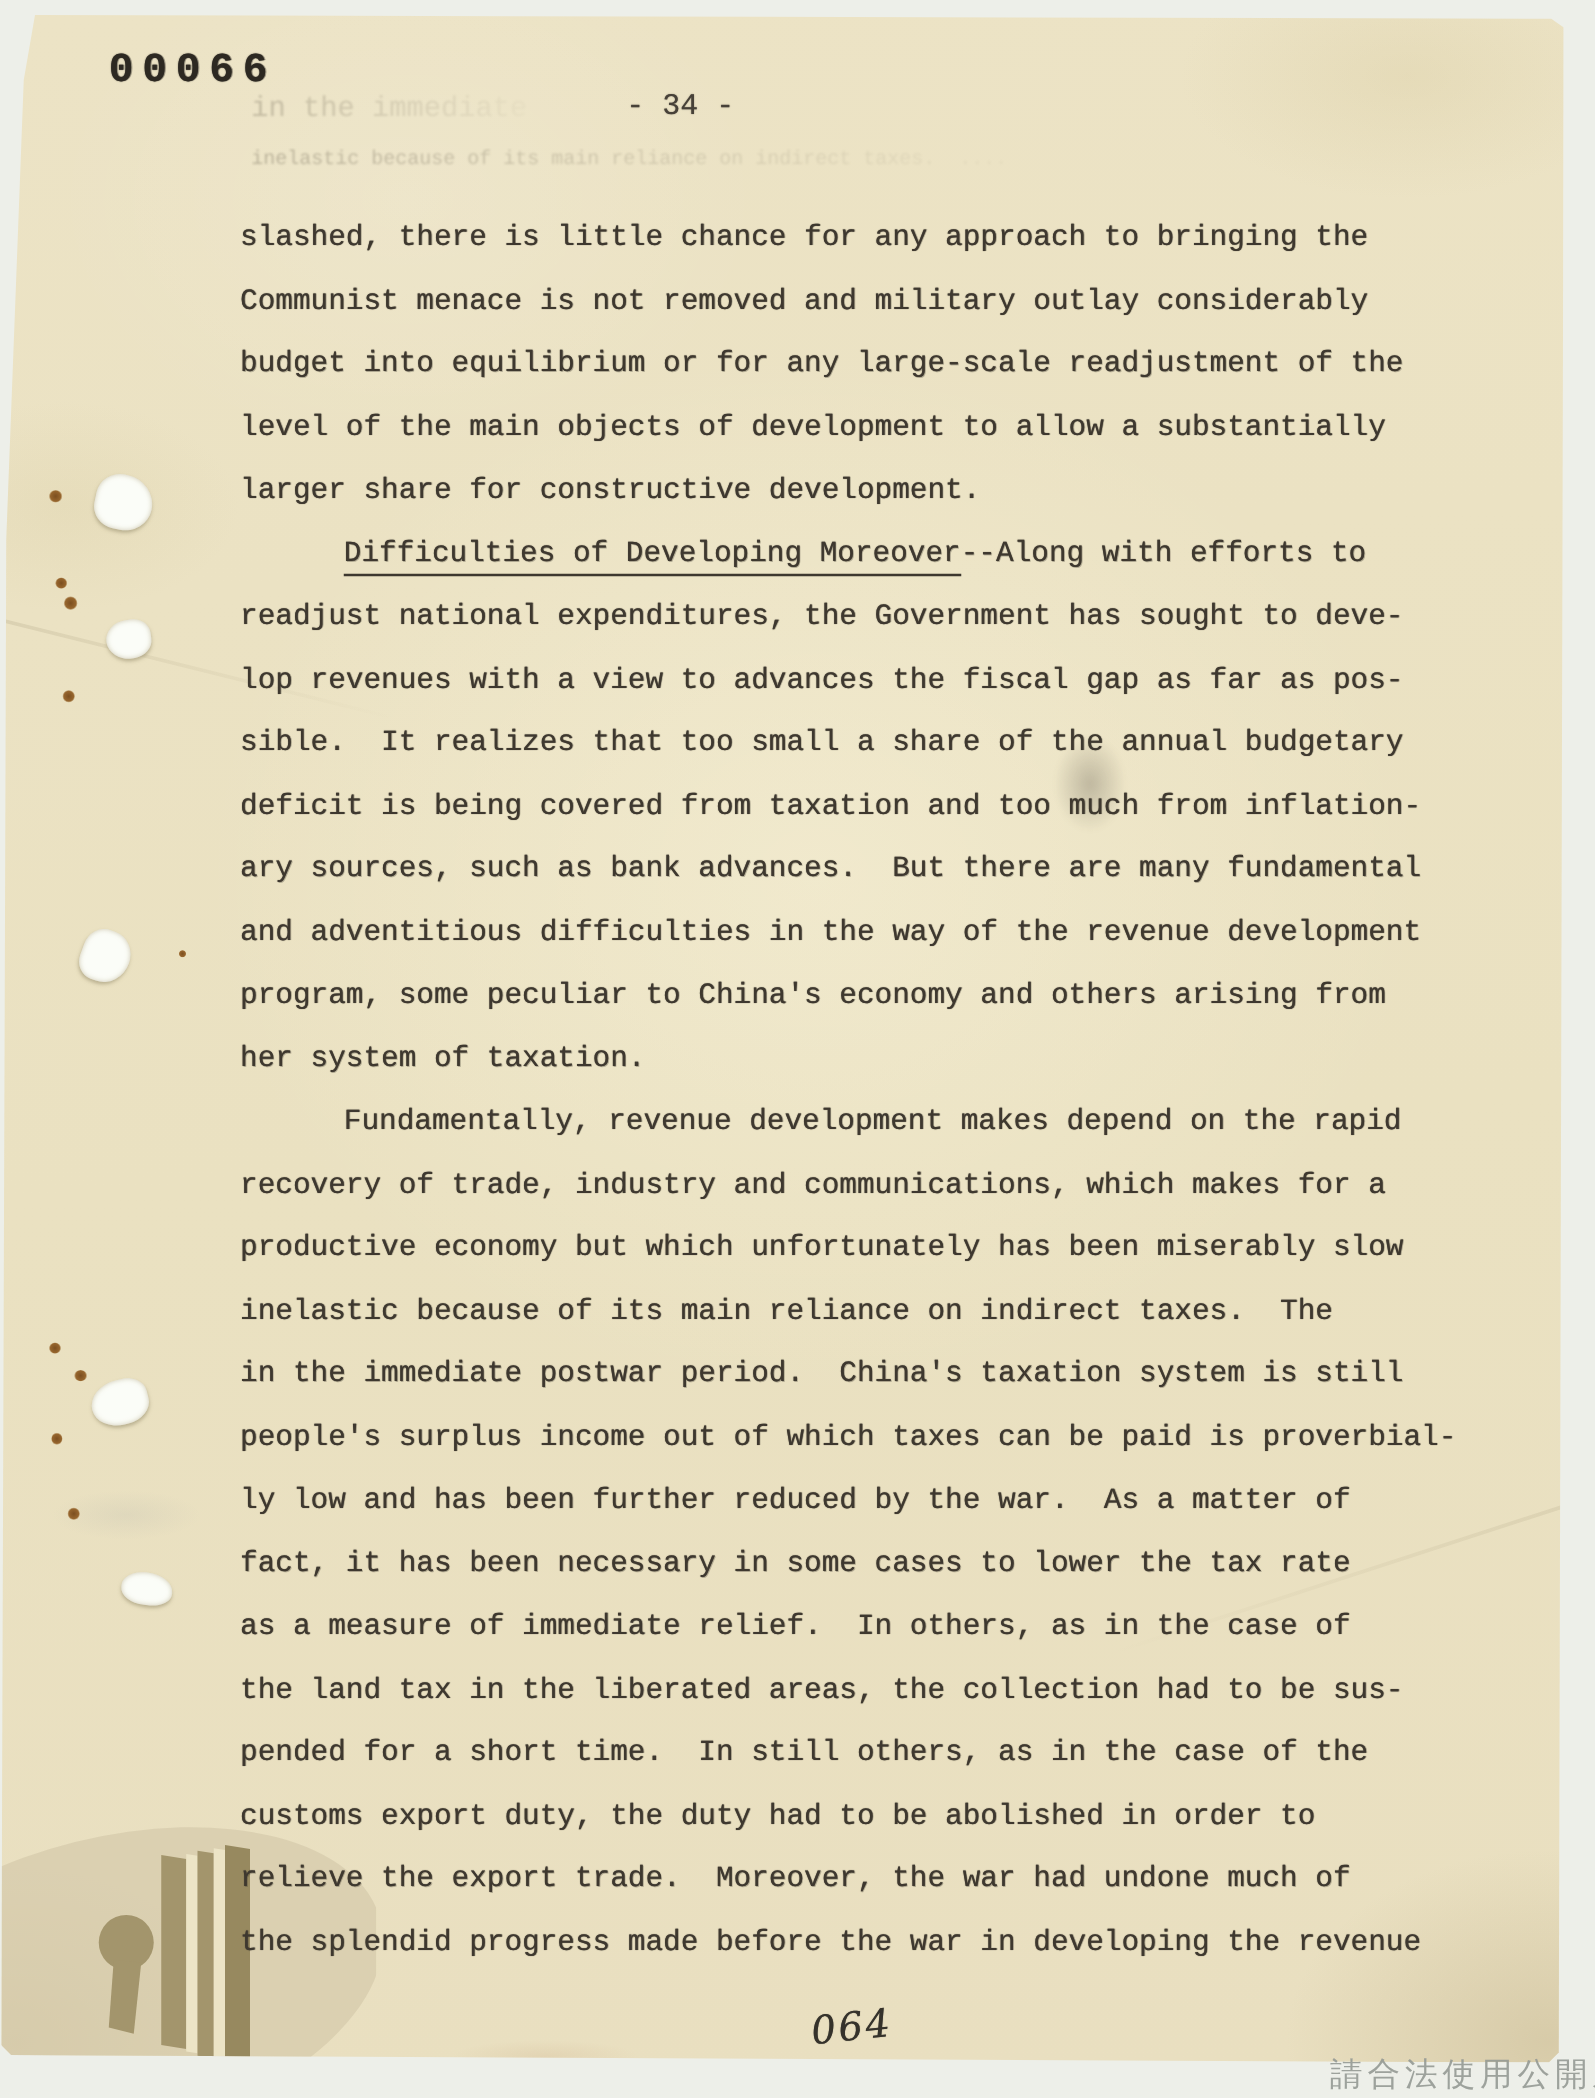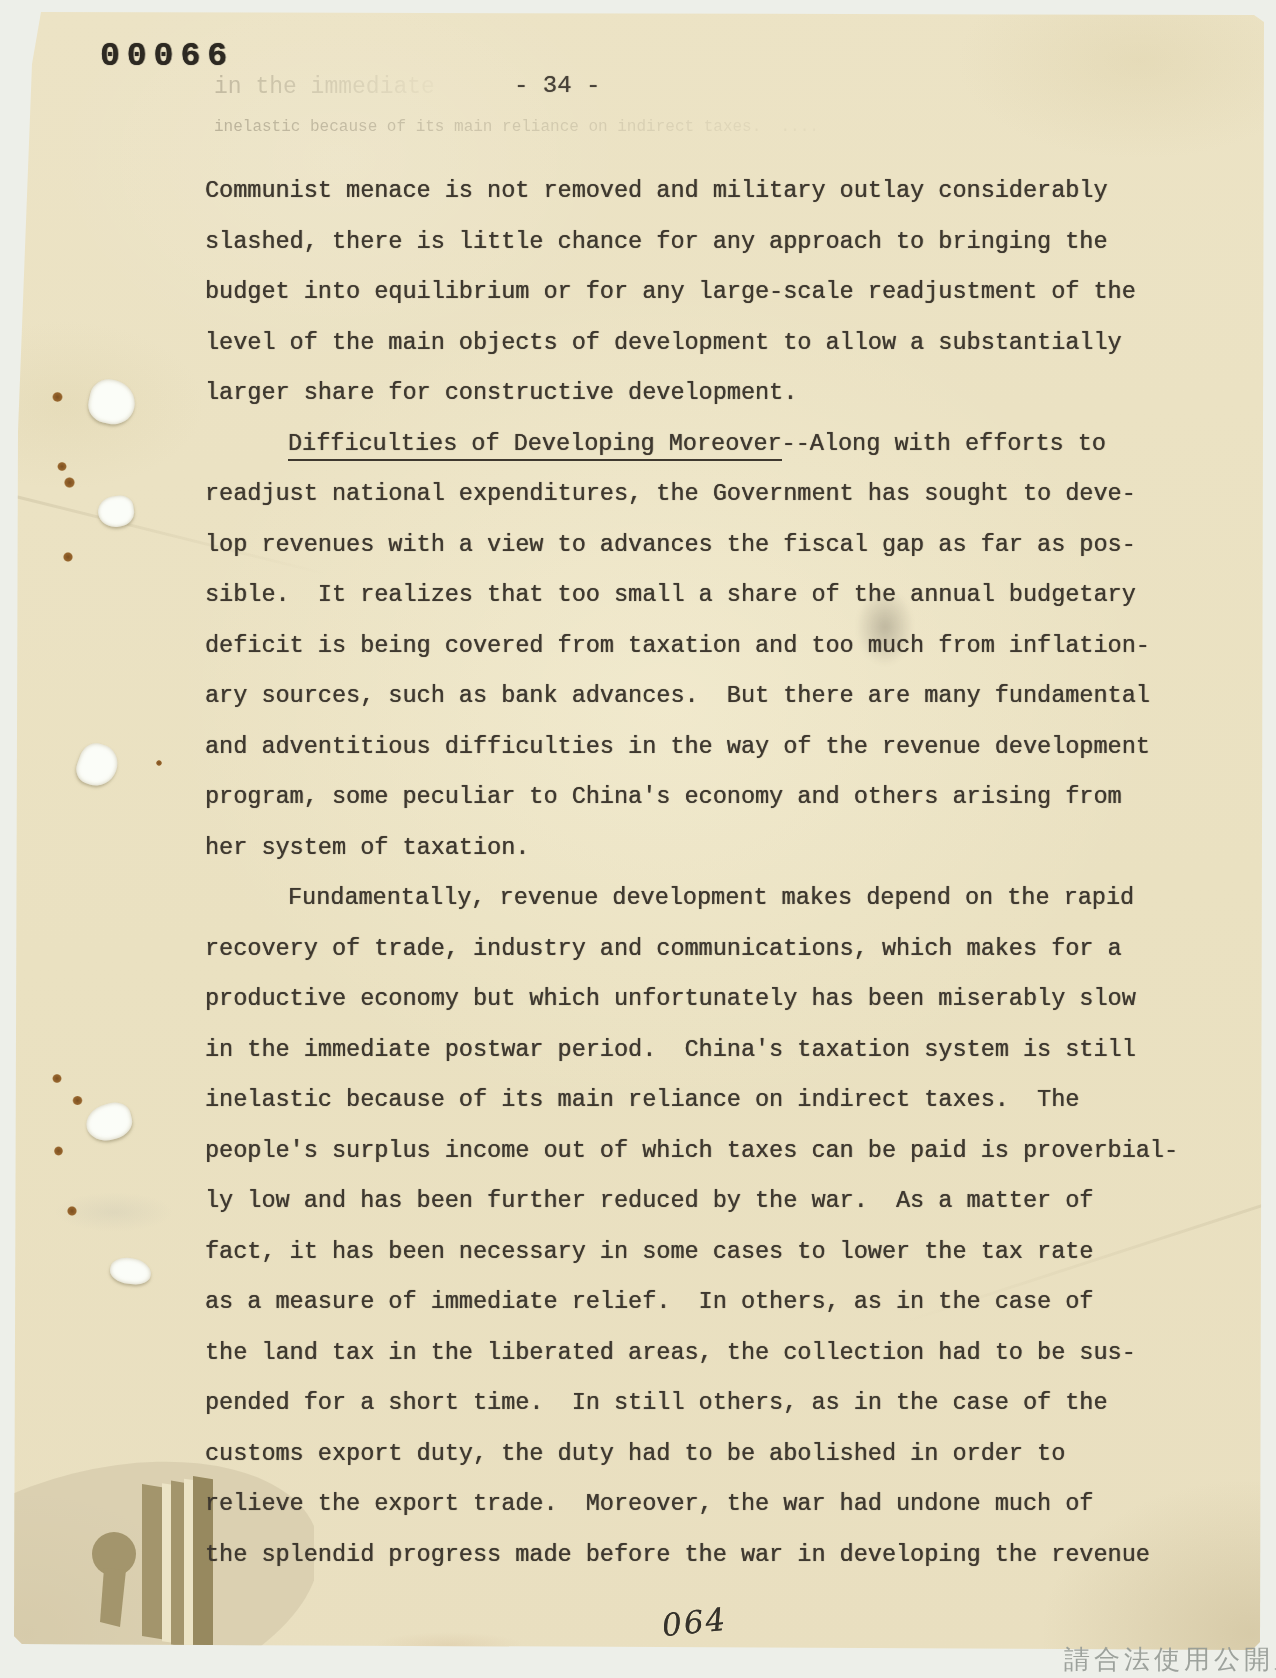--- a/index.html
+++ b/index.html
@@ -1,20 +1,20 @@
 <!DOCTYPE html>
 <html><head>
 <meta charset="utf-8">
 <title>Scanned typewritten document page</title>
 <style>
   html,body{margin:0;padding:0;width:1276px;height:1678px;overflow:hidden;
     background:#edefe9;font-family:"Liberation Mono","DejaVu Sans Mono",monospace;}
   .scan{position:absolute;inset:0;}
   
-  .paper{position:absolute;left:14px;top:12px;width:1250px;height:1638px;
+  .paper{position:absolute;left:1px;top:12px;width:1250px;height:1638px;
     background:
       radial-gradient(ellipse 420px 300px at 26% 9%, rgba(255,255,255,.10), transparent 70%),
       radial-gradient(ellipse 700px 600px at 52% 42%, rgba(255,251,230,.30), transparent 70%),
       radial-gradient(ellipse 300px 220px at 99% 99%, rgba(186,170,130,.38), transparent 70%),
       radial-gradient(ellipse 260px 200px at 1% 99%, rgba(198,183,142,.30), transparent 70%),
       radial-gradient(ellipse 260px 140px at 90% 3%, rgba(210,196,150,.25), transparent 70%),
       radial-gradient(ellipse 200px 120px at 4% 24%, rgba(215,203,160,.25), transparent 70%),
       linear-gradient(176deg,#ece3c5 0%,#eae1c1 55%,#e9dfc0 100%);
     clip-path:polygon(27px 0px,1240px 3px,1250px 10px,1246px 1630px,1238px 1638px,8px 1632px,0px 1624px,4px 420px,18px 52px);
     box-shadow:-4px 3px 7px -2px rgba(95,100,92,.5), 3px 4px 9px rgba(120,122,112,.28);}
@@ -102,22 +102,22 @@
       </svg>
     </div>
 
     <div class="stamp">00066</div>
     <div class="ghost ghost-1">in the immediate</div>
     <div class="pageno">- 34 -</div>
     <div class="ghost ghost-2">inelastic because of its main reliance on indirect taxes.  ....</div>
 
     <div class="textblock">
       <div class="para">
+          <div class="line">slashed, there is little chance for any approach to bringing the</div>
           <div class="line">Communist menace is not removed and military outlay considerably</div>
-          <div class="line">slashed, there is little chance for any approach to bringing the</div>
           <div class="line">budget into equilibrium or for any large-scale readjustment of the</div>
           <div class="line">level of the main objects of development to allow a substantially</div>
           <div class="line">larger share for constructive development.</div>
         </div>
       <div class="para">
         <div class="line heading-line"><span class="underlined">Difficulties of Developing Moreover</span><span>--Along with efforts to</span></div>
         <div>
             <div class="line">readjust national expenditures, the Government has sought to deve-</div>
             <div class="line">lop revenues with a view to advances the fiscal gap as far as pos-</div>
             <div class="line">sible.  It realizes that too small a share of the annual budgetary</div>
@@ -125,22 +125,22 @@
             <div class="line">ary sources, such as bank advances.  But there are many fundamental</div>
             <div class="line">and adventitious difficulties in the way of the revenue development</div>
             <div class="line">program, some peculiar to China's economy and others arising from</div>
             <div class="line">her system of taxation.</div>
           </div>
       </div>
       <div class="para indented">
           <div class="line">Fundamentally, revenue development makes depend on the rapid</div>
           <div class="line">recovery of trade, industry and communications, which makes for a</div>
           <div class="line">productive economy but which unfortunately has been miserably slow</div>
+          <div class="line">inelastic because of its main reliance on indirect taxes.  The</div>
           <div class="line">in the immediate postwar period.  China's taxation system is still</div>
-          <div class="line">inelastic because of its main reliance on indirect taxes.  The</div>
           <div class="line">people's surplus income out of which taxes can be paid is proverbial-</div>
           <div class="line">ly low and has been further reduced by the war.  As a matter of</div>
           <div class="line">fact, it has been necessary in some cases to lower the tax rate</div>
           <div class="line">as a measure of immediate relief.  In others, as in the case of</div>
           <div class="line">the land tax in the liberated areas, the collection had to be sus-</div>
           <div class="line">pended for a short time.  In still others, as in the case of the</div>
           <div class="line">customs export duty, the duty had to be abolished in order to</div>
           <div class="line">relieve the export trade.  Moreover, the war had undone much of</div>
           <div class="line">the splendid progress made before the war in developing the revenue</div>
         </div>

